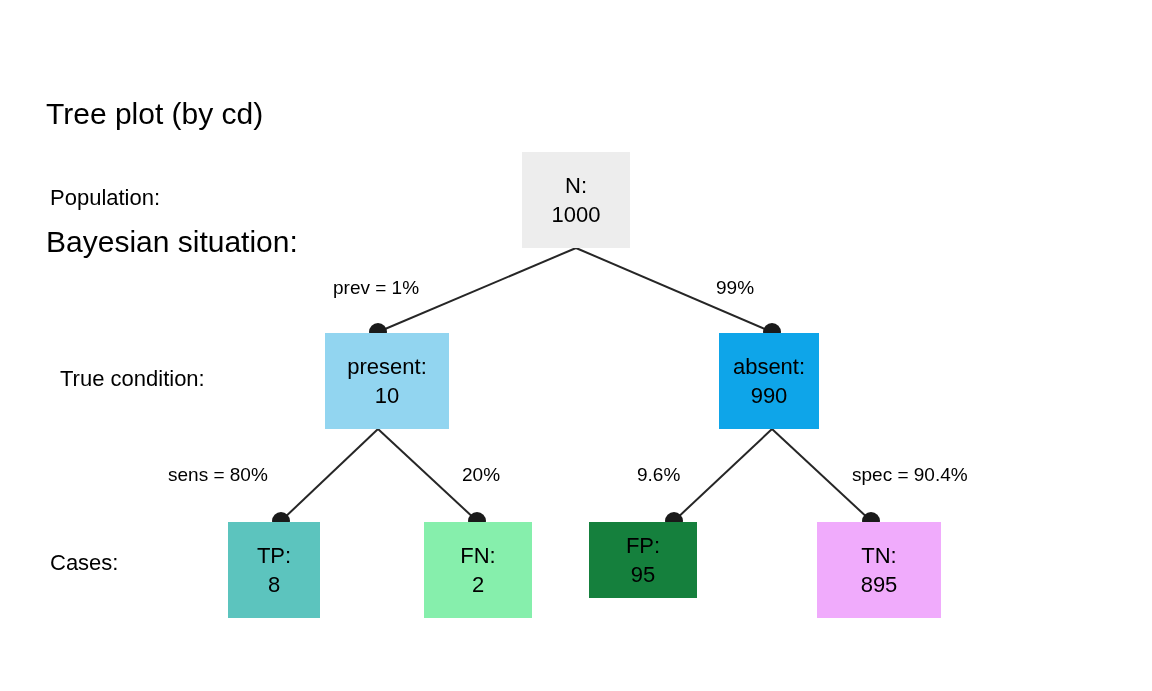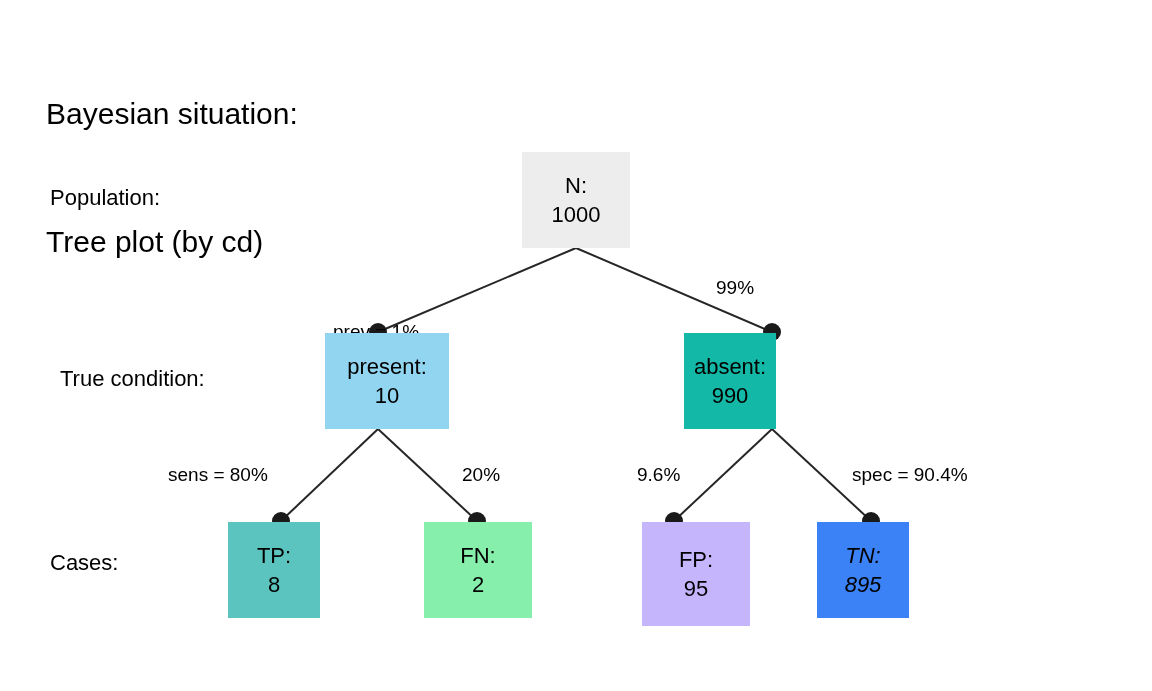--- a/index.html
+++ b/index.html
@@ -73,22 +73,22 @@
     color: #000000;
     white-space: nowrap;
   }
 </style>
 </head>
 <body>
 
 <div id="canvas">
 
   <div class="title-block">
+    <span class="title-line">Tree plot (by cd)</span>
     <span class="title-line">Bayesian situation:</span>
-    <span class="title-line">Tree plot (by cd)</span>
   </div>
 
   <div class="row-label" id="row-label-population">Population:</div>
   <div class="row-label" id="row-label-true-condition">True condition:</div>
   <div class="row-label" id="row-label-cases">Cases:</div>
 
   <svg id="edges" viewBox="0 0 1152 691">
 
     <line x1="576" y1="248" x2="378" y2="332" stroke="#262626" stroke-width="2"></line>
 
@@ -103,55 +103,55 @@
     <line x1="772" y1="429" x2="871" y2="521" stroke="#262626" stroke-width="2"></line>
 
     <circle cx="378" cy="332" r="9" fill="#1A1A1A"></circle>
     <circle cx="772" cy="332" r="9" fill="#1A1A1A"></circle>
     <circle cx="281" cy="521" r="9" fill="#1A1A1A"></circle>
     <circle cx="477" cy="521" r="9" fill="#1A1A1A"></circle>
     <circle cx="674" cy="521" r="9" fill="#1A1A1A"></circle>
     <circle cx="871" cy="521" r="9" fill="#1A1A1A"></circle>
   </svg>
 
-  <div class="edge-label" style="left:333px; top:277px;margin-top:44px;">prev = 1%</div>
+  <div class="edge-label" style="left:333px; top:277px;">prev = 1%</div>
   <div class="edge-label" style="left:716px; top:277px;">99%</div>
   <div class="edge-label" style="left:168px; top:464px;">sens = 80%</div>
   <div class="edge-label" style="left:462px; top:464px;">20%</div>
   <div class="edge-label" style="left:637px; top:464px;">9.6%</div>
   <div class="edge-label" style="left:852px; top:464px;">spec = 90.4%</div>
 
   <div class="node" style="left:522px; top:152px; width:108px; height:96px; background:#EDEDED;">
     <span class="node-name">N:</span>
     <span class="node-value">1000</span>
   </div>
 
   <div class="node" style="left:325px; top:333px; width:124px; height:96px; background:#92D5F0;">
     <span class="node-name">present:</span>
     <span class="node-value">10</span>
   </div>
 
-  <div class="node" style="left:684px; top:333px; width:92px; height:96px; background:#14b8a6;">
+  <div class="node" style="left:719px; top:333px; width:100px; height:96px; background:#0ea5e9;">
     <span class="node-name">absent:</span>
     <span class="node-value">990</span>
   </div>
 
   <div class="node" style="left:228px; top:522px; width:92px; height:96px; background:#5CC4BE;">
     <span class="node-name">TP:</span>
     <span class="node-value">8</span>
   </div>
 
   <div class="node" style="left:424px; top:522px; width:108px; height:96px; background:#86efac;">
     <span class="node-name">FN:</span>
     <span class="node-value">2</span>
   </div>
 
-  <div class="node" style="left:642px; top:522px; width:108px; height:104px; background:#c4b5fd;">
+  <div class="node" style="left:589px; top:522px; width:108px; height:76px; background:#15803d;">
     <span class="node-name">FP:</span>
     <span class="node-value">95</span>
   </div>
 
-  <div class="node" style="left:817px; top:522px; width:92px; height:96px; background:#3b82f6;font-style:italic;">
+  <div class="node" style="left:817px; top:522px; width:124px; height:96px; background:#f0abfc;">
     <span class="node-name">TN:</span>
     <span class="node-value">895</span>
   </div>
 
 </div>
 
 </body></html>

